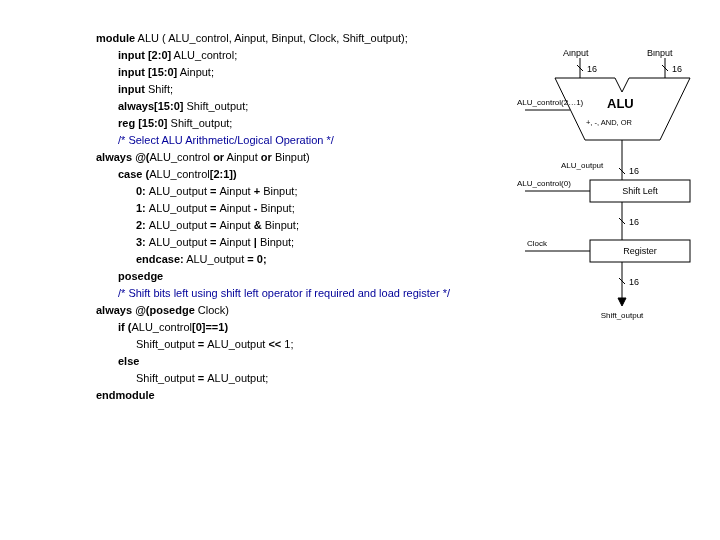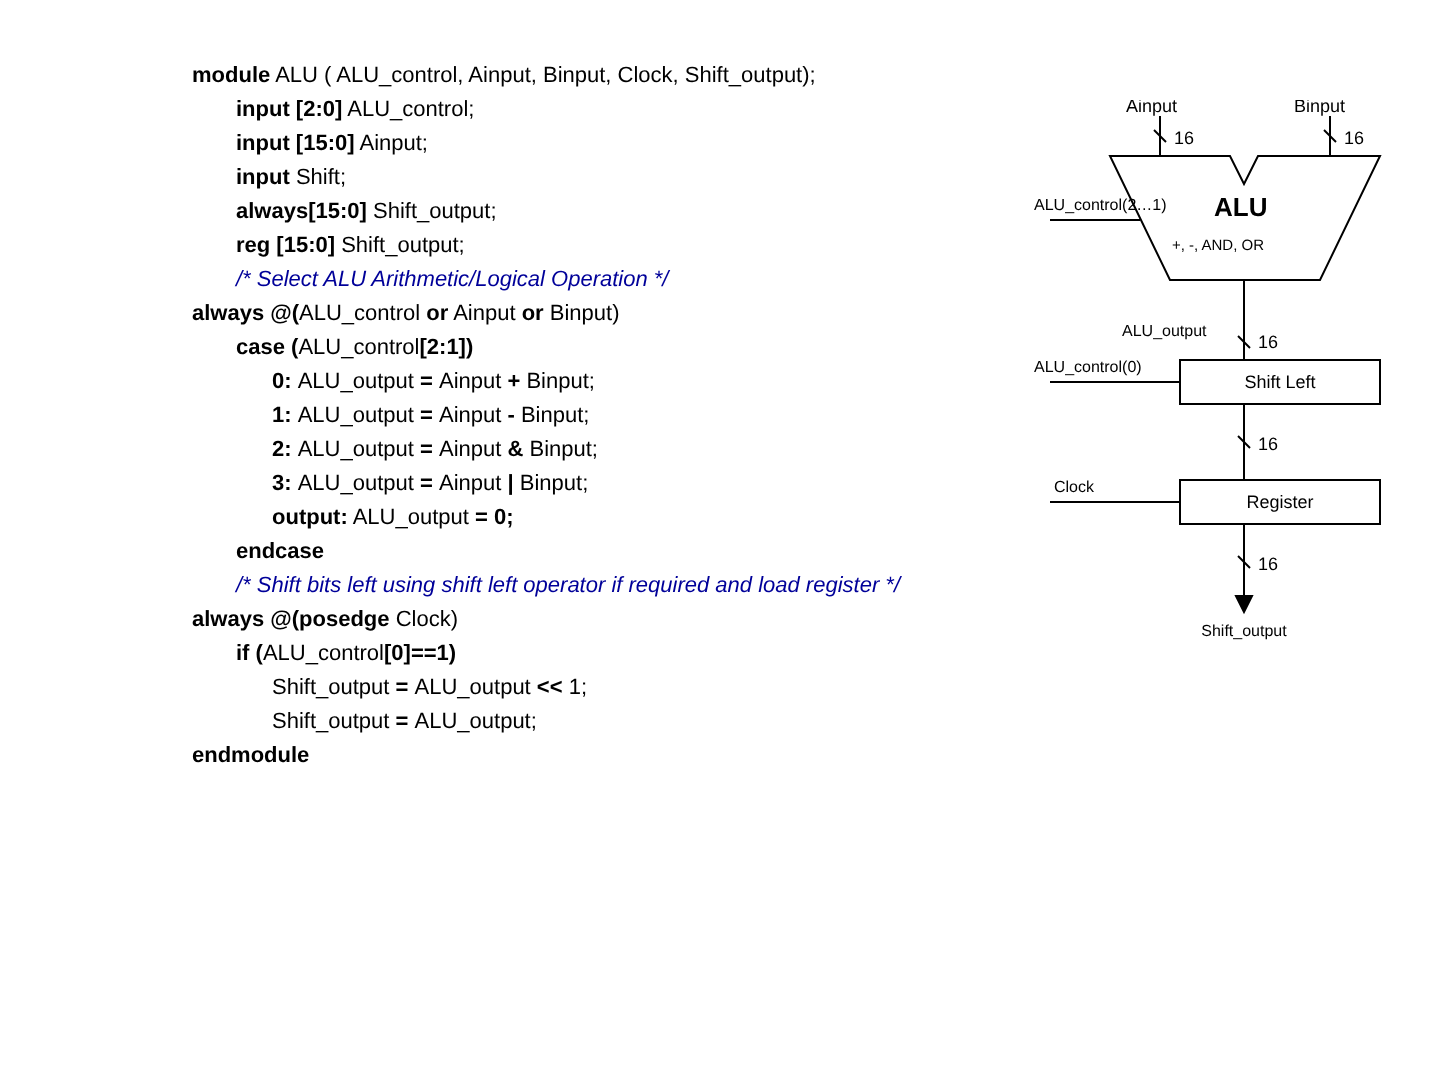--- a/index.html
+++ b/index.html
@@ -1,20 +1,20 @@
 <!DOCTYPE html>
 <html><head>
 <meta charset="utf-8">
 <style>
 body{margin:0;padding:0;background:#fff;font-family:Arial,sans-serif;font-size:11px;width:720px;height:540px;position:relative}
 .container{padding:30px 15px 15px 96px;display:flex}
 .code{flex:0 0 440px}
 .line{line-height:17px;white-space:pre;color:#000}
 .b{font-weight:bold}
-.c{color:#000099;font-style:italic}
+.c{color:#000099;}
 .l1{padding-left:22px}
 .l2{padding-left:40px}
 .diag{position:absolute;right:15px;top:50px;width:190px;font-size:9px;font-family:Arial,sans-serif}
 .diag svg{display:block}
 </style>
 </head>
 <body>
 
 <div class="container">
 <div class="code">
@@ -24,26 +24,27 @@
 <div class="line l1"><span class="b">input</span><span> Shift;</span></div>
 <div class="line l1"><span class="b">always[15:0]</span><span> Shift_output;</span></div>
 <div class="line l1"><span class="b">reg [15:0]</span><span> Shift_output;</span></div>
 <div class="line l1 c">/* Select ALU Arithmetic/Logical Operation */</div>
 <div class="line"><span class="b">always @(</span><span>ALU_control </span><span class="b">or</span><span> Ainput </span><span class="b">or</span><span> Binput)</span></div>
 <div class="line l1"><span class="b">case (</span><span>ALU_control</span><span class="b">[2:1])</span></div>
 <div class="line l2"><span class="b">0: </span><span>ALU_output </span><span class="b">= </span><span>Ainput </span><span class="b">+ </span><span>Binput;</span></div>
 <div class="line l2"><span class="b">1: </span><span>ALU_output </span><span class="b">= </span><span>Ainput </span><span class="b">- </span><span>Binput;</span></div>
 <div class="line l2"><span class="b">2: </span><span>ALU_output </span><span class="b">= </span><span>Ainput </span><span class="b">&amp; </span><span>Binput;</span></div>
 <div class="line l2"><span class="b">3: </span><span>ALU_output </span><span class="b">= </span><span>Ainput </span><span class="b">| </span><span>Binput;</span></div>
-<div class="line l2"><span class="b">output:</span><span> ALU_output </span><span class="b">= 0;</span></div>
-<div class="line l1 b">endcase</div>
+<div class="line l2"><span class="b">endcase:</span><span> ALU_output </span><span class="b">= 0;</span></div>
+<div class="line l1 b">posedge</div>
 <div class="line l1 c">/* Shift bits left using shift left operator if required and load register */</div>
 <div class="line"><span class="b">always @(posedge</span><span> Clock)</span></div>
 <div class="line l1"><span class="b">if (</span><span>ALU_control</span><span class="b">[0]==1)</span></div>
 <div class="line l2"><span>Shift_output </span><span class="b">= </span><span>ALU_output </span><span class="b">&lt;&lt; </span><span>1;</span></div>
+<div class="line l1 b">else</div>
 <div class="line l2"><span>Shift_output </span><span class="b">= </span><span>ALU_output;</span></div>
 <div class="line b">endmodule</div>
 </div>
 </div>
 
 <div class="diag">
 <svg width="190" height="310" viewBox="0 0 190 310">
   <g stroke="#000" stroke-width="1" fill="none">
 
     <line x1="65" y1="8" x2="65" y2="28"></line>

